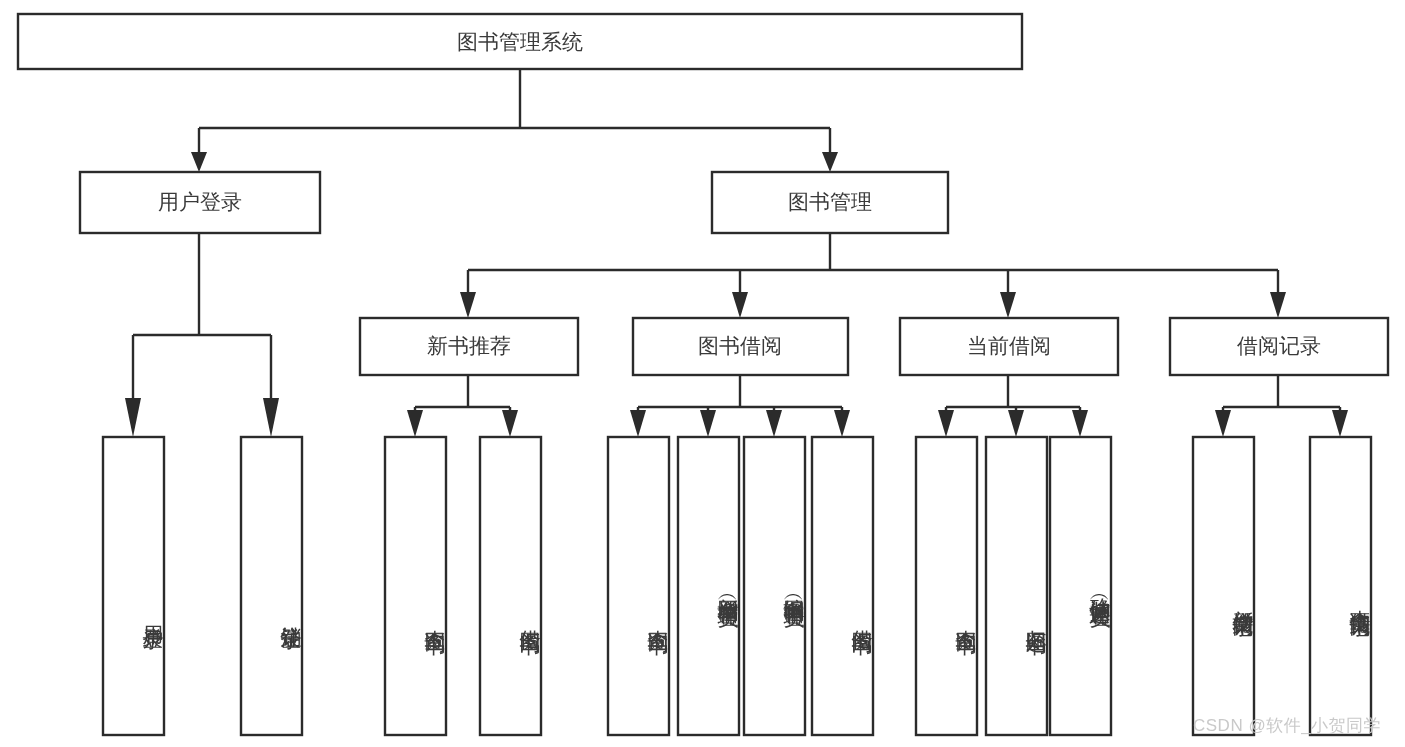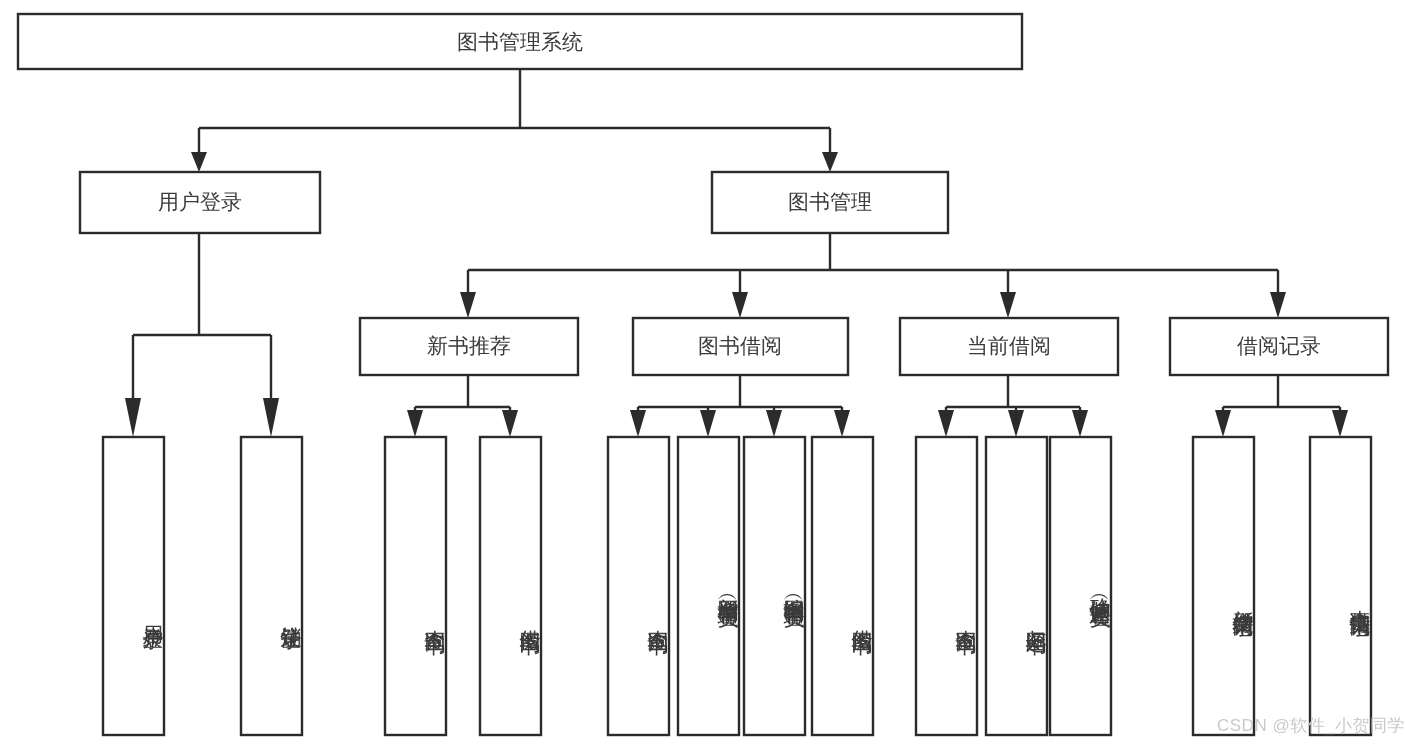--- a/index.html
+++ b/index.html
@@ -201,15 +201,15 @@
   <div class="label-vertical" style="left:744px; top:443px; width:61px; height:290px;">编辑图书（管理员）</div>
   <div class="label-vertical" style="left:812px; top:500px; width:61px; height:232px;">借阅图书</div>
 
   <div class="label-vertical" style="left:916px; top:500px; width:61px; height:232px;">查询图书</div>
   <div class="label-vertical" style="left:986px; top:500px; width:61px; height:232px;">归还图书</div>
   <div class="label-vertical" style="left:1050px; top:443px; width:61px; height:290px;">确认归还（管理员）</div>
 
   <div class="label-vertical" style="left:1193px; top:462px; width:61px; height:270px;">新增借阅记录</div>
   <div class="label-vertical" style="left:1310px; top:462px; width:61px; height:270px;">查询借阅记录</div>
 
-  <div class="watermark" style="left:1193px; top:714px;padding-left:24px;">CSDN @软件_小贺同学</div>
+  <div class="watermark" style="left:1193px; top:714px;">CSDN @软件_小贺同学</div>
 
 </div>
 
 </body></html>

